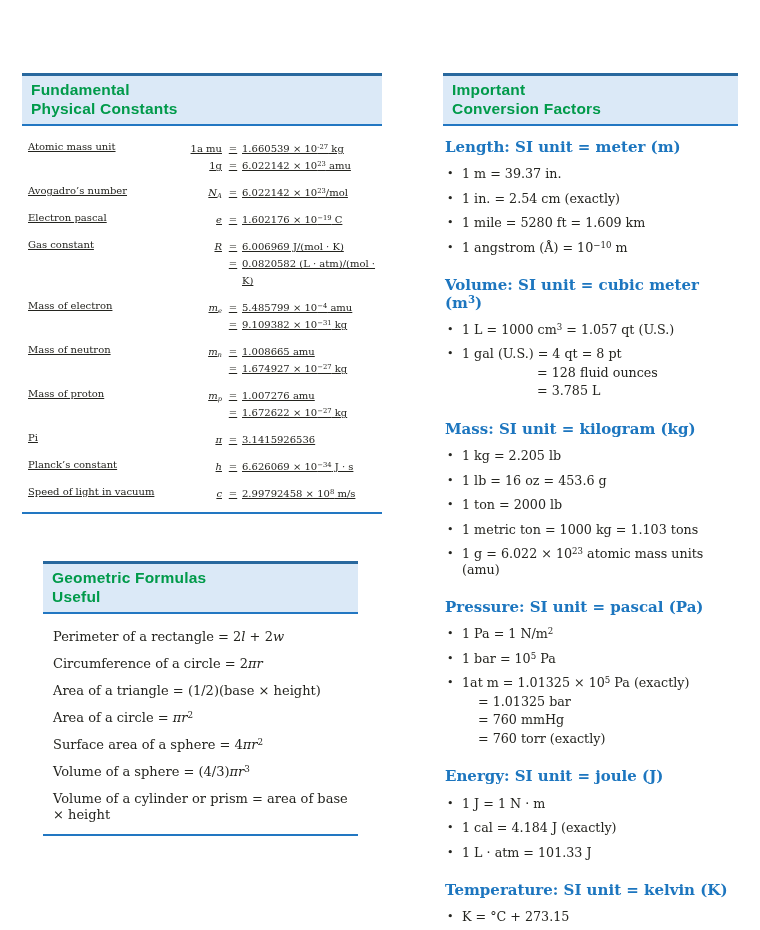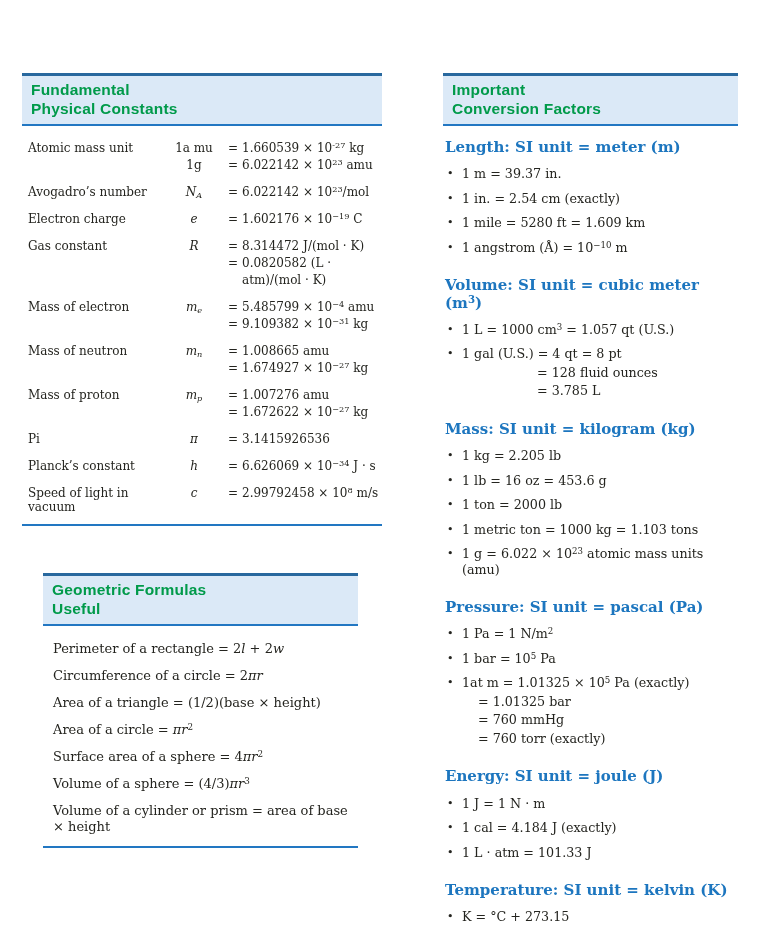--- a/index.html
+++ b/index.html
@@ -19,25 +19,25 @@
   }
   .panel-title{
     font-family:"Liberation Sans", sans-serif;
     font-weight:bold;font-size:15.5px;line-height:1.2;
     color:#009a4a;letter-spacing:.2px;
   }
   .panel-title span{display:block;}
 
   
   .const-table{margin-top:14px;padding-left:6px;}
-  .const-row{display:flex;margin-bottom:10px;font-size:12px;}
+  .const-row{display:flex;margin-bottom:10px;font-size:10px;text-decoration:underline;}
   .const-label{width:138px;flex:none;padding-top:1px;}
   .const-lines{flex:1;}
   .eq-line{display:grid;grid-template-columns:58px 18px 1fr;line-height:17px;}
-  .eq-lhs{text-align:center;padding-right:2px;}
+  .eq-lhs{text-align:right;padding-right:2px;}
   .eq-sign{text-align:center;}
   .rule{border-top:2px solid #2277c2;height:0;}
   .rule.left-end{margin-top:6px;}
 
   sup{font-size:.68em;line-height:0;vertical-align:baseline;position:relative;top:-.5em;}
   sub{font-size:.68em;line-height:0;vertical-align:baseline;position:relative;bottom:-.22em;}
 
   
   .geo{margin-left:21px;width:315px;margin-top:47px;}
   .formula-list{margin:15px 0 0 10px;padding:0;list-style:none;}
@@ -96,37 +96,37 @@
           <div class="const-lines">
             <div class="eq-line">
               <span class="eq-lhs"><i>N<sub>A</sub></i></span>
               <span class="eq-sign">=</span>
               <span class="eq-rhs">6.022142 × 10<sup>23</sup>/mol</span>
             </div>
           </div>
         </div>
 
         <div class="const-row">
-          <div class="const-label">Electron charge</div>
+          <div class="const-label">Electron pascal</div>
           <div class="const-lines">
             <div class="eq-line">
               <span class="eq-lhs"><i>e</i></span>
               <span class="eq-sign">=</span>
               <span class="eq-rhs">1.602176 × 10<sup>−19</sup> C</span>
             </div>
           </div>
         </div>
 
         <div class="const-row">
           <div class="const-label">Gas constant</div>
           <div class="const-lines">
             <div class="eq-line">
               <span class="eq-lhs"><i>R</i></span>
               <span class="eq-sign">=</span>
-              <span class="eq-rhs">8.314472 J/(mol · K)</span>
+              <span class="eq-rhs">6.006969 J/(mol · K)</span>
             </div>
             <div class="eq-line">
               <span class="eq-lhs"></span>
               <span class="eq-sign">=</span>
               <span class="eq-rhs">0.0820582 (L · atm)/(mol · K)</span>
             </div>
           </div>
         </div>
 
         <div class="const-row">

